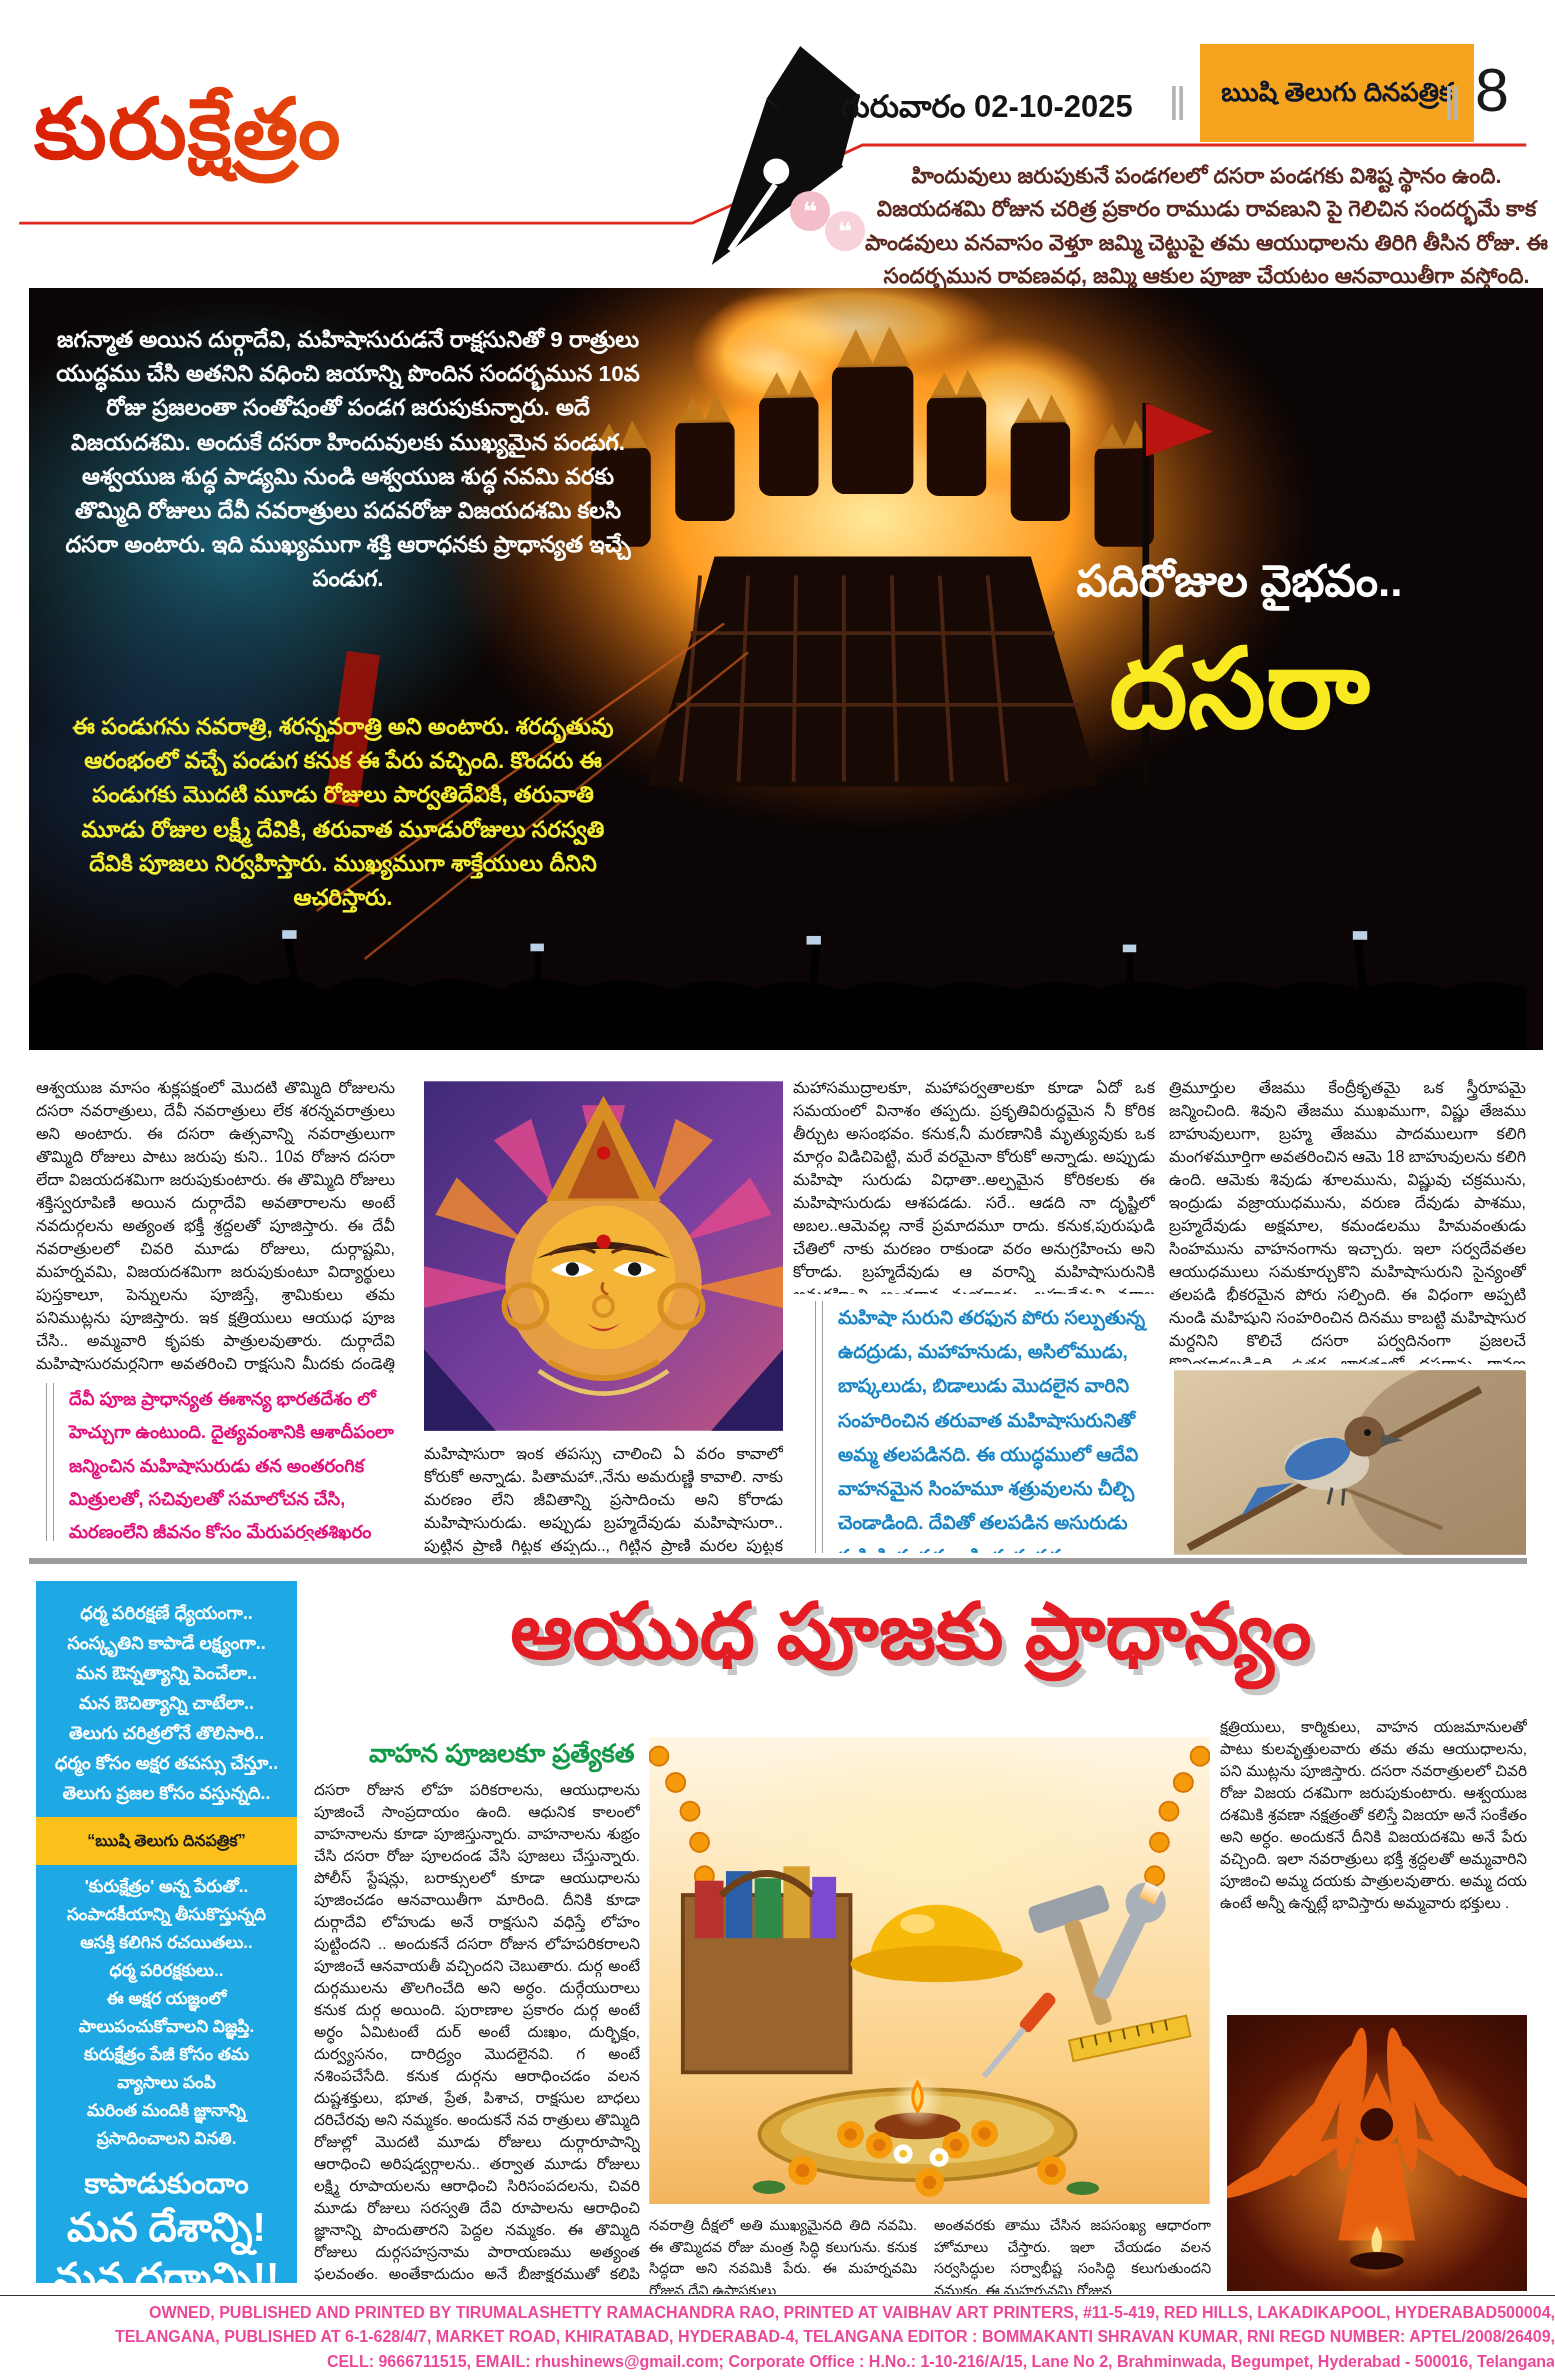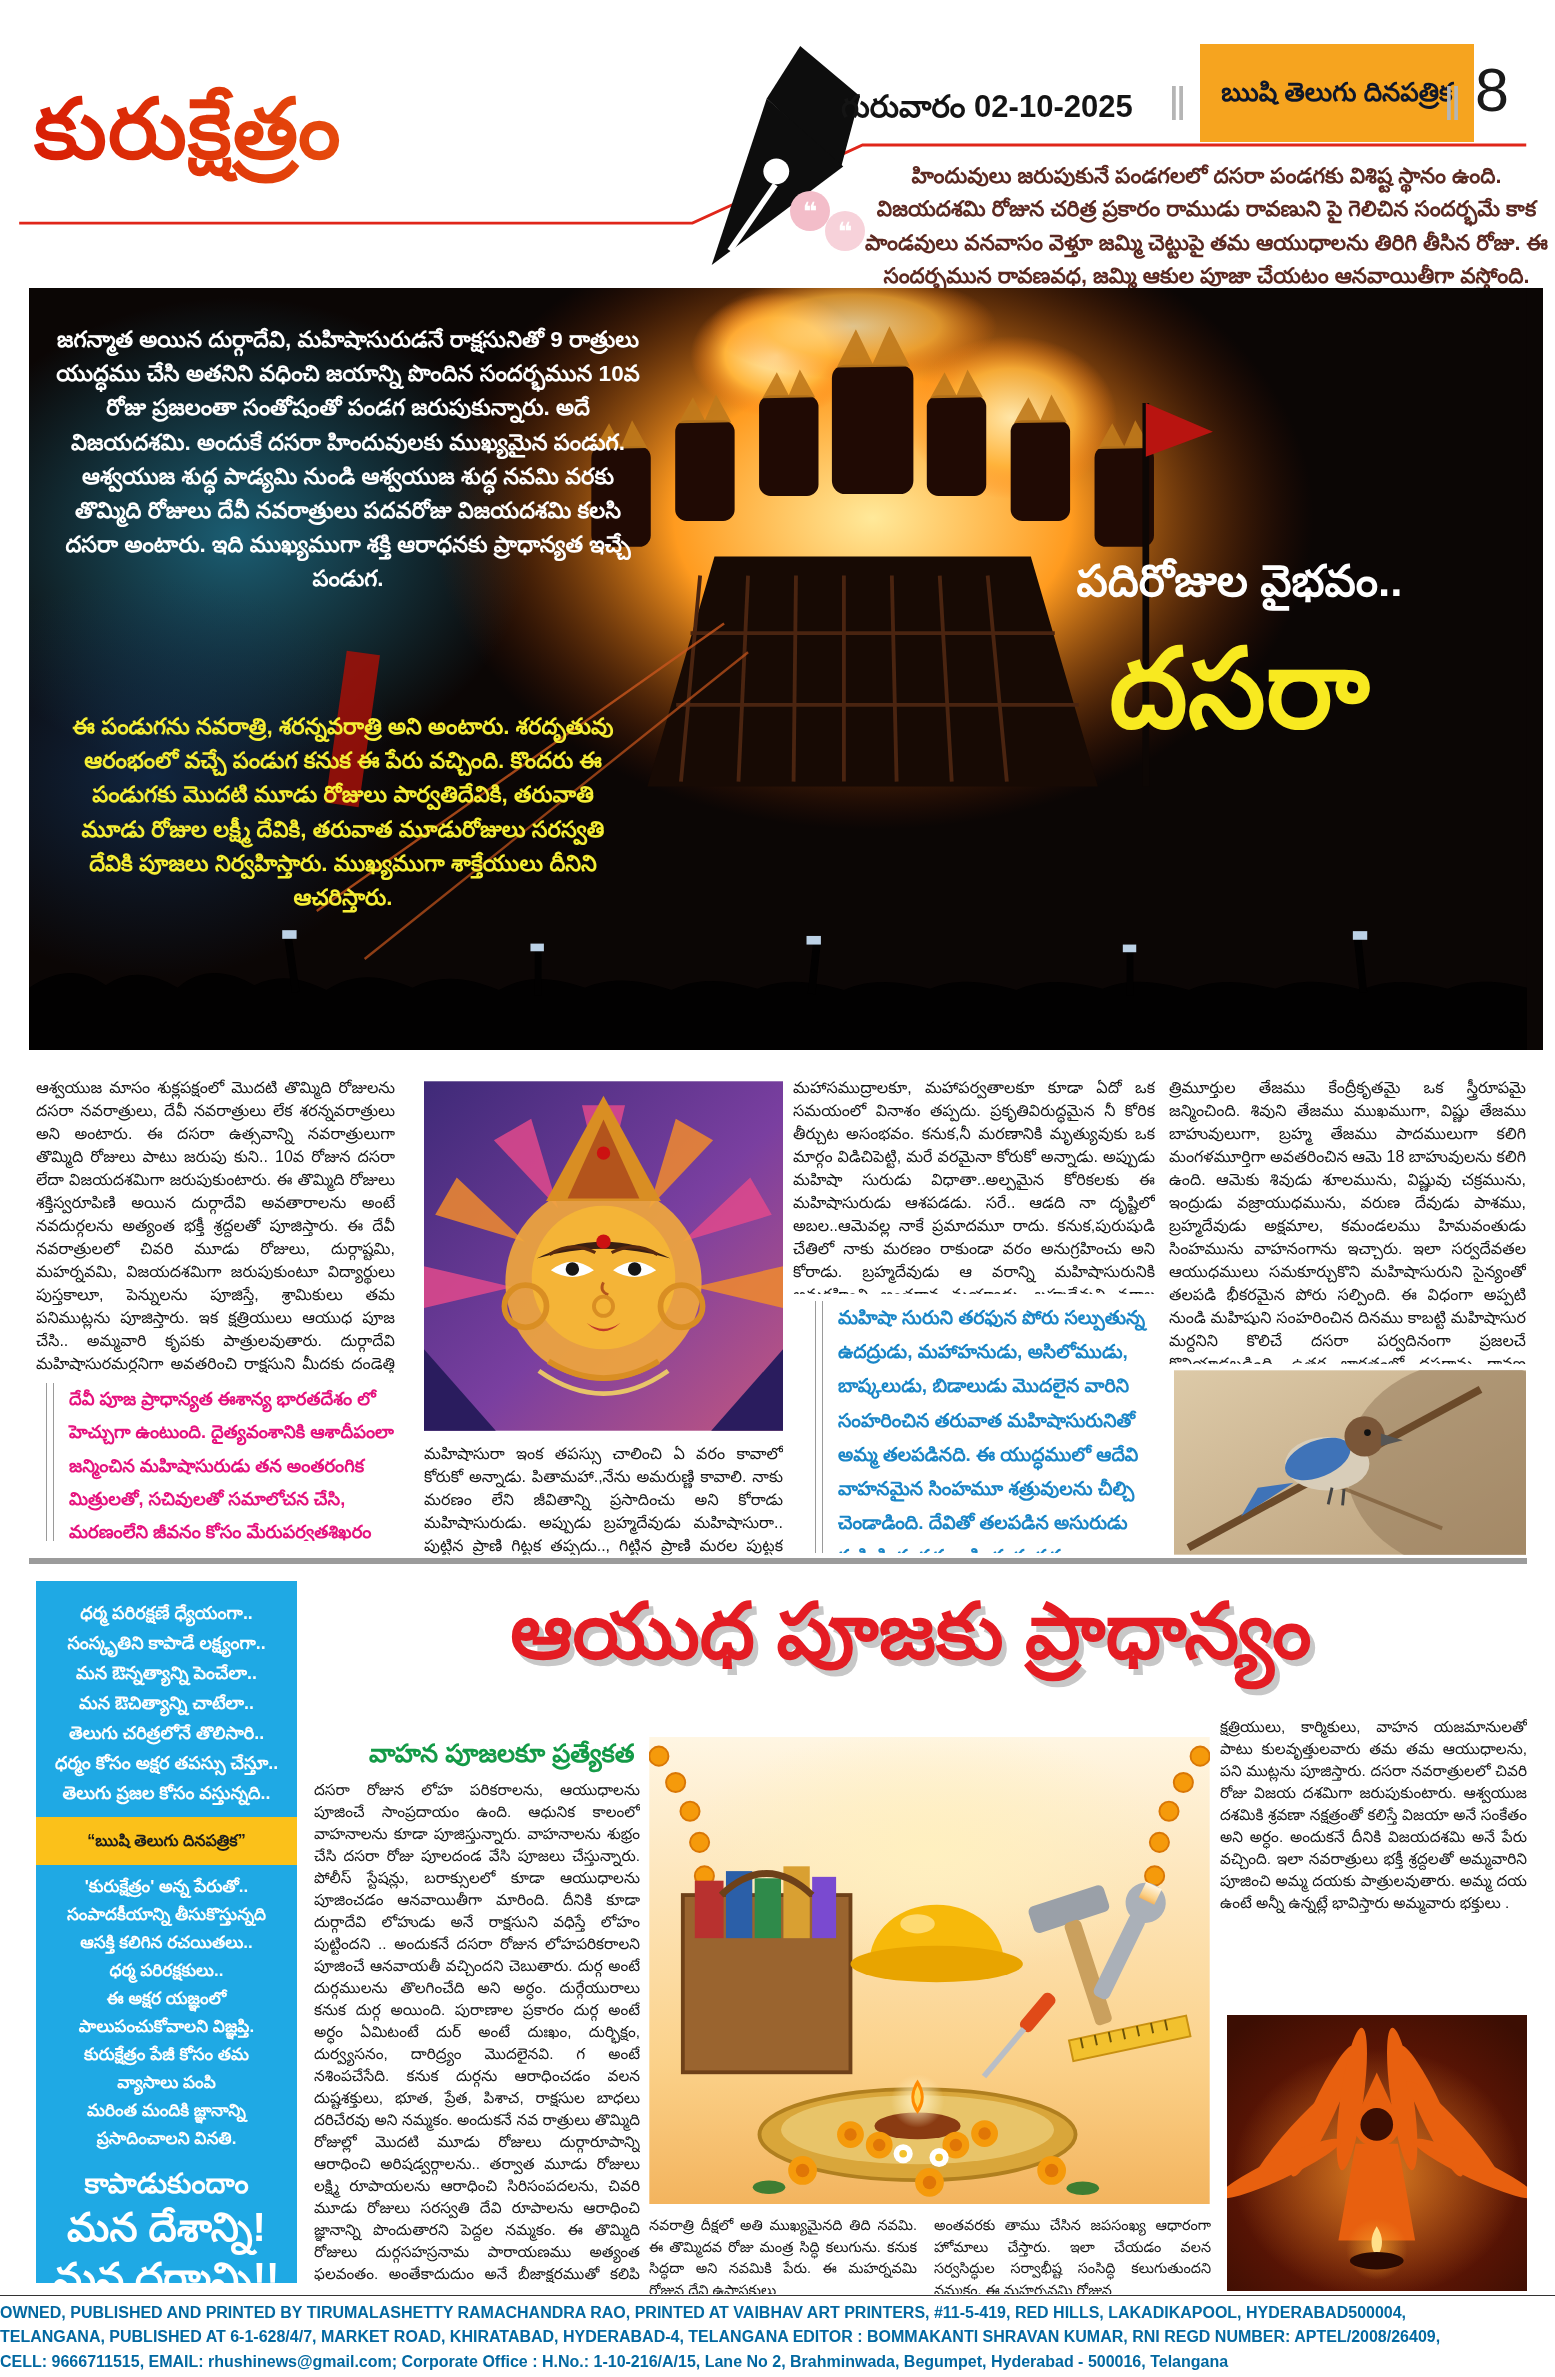--- a/index.html
+++ b/index.html
@@ -65,22 +65,22 @@
   .tools-img{left:649px;top:1737px;width:561px;height:467px;overflow:hidden;}
   .cap{font-size:14.4px;line-height:1.5;text-align:justify;color:#151515;overflow:hidden;}
   .cap-left{left:649px;top:2215px;width:268px;height:79px;}
   .cap-right{left:934px;top:2215px;width:277px;height:79px;}
   .a2-right{left:1220px;top:1716px;width:307px;height:292px;font-size:15.3px;}
   .sil-img{left:1227px;top:2015px;width:300px;height:304px;overflow:hidden;}
   .happy{position:absolute;right:14.4px;bottom:11.5px;color:#ffffff;font-size:14.4px;letter-spacing:2.9px;
       font-weight:700;}
   
   .footer-rule{left:0;top:2295px;width:1555px;height:1.4px;background:#333;}
-  .footer{left:0;top:2301px;width:1555px;text-align:left;font-size:16px;line-height:1.52;
-      color:#0369a1;font-weight:600;}
+  .footer{left:0;top:2301px;width:1555px;text-align:right;font-size:16px;line-height:1.52;
+      color:#ec4899;font-weight:600;}
   .footer b{font-weight:800;}
 </style>
 </head>
 <body>
 
 <div id="page">
 
   <svg class="abs" style="left:0;top:0;" width="1555" height="288" viewBox="0 0 3245 600">
     <polyline points="40,465 1445,465 1800,302 3185,302" fill="none" stroke="#e0261a" stroke-width="6"></polyline>
   </svg>

